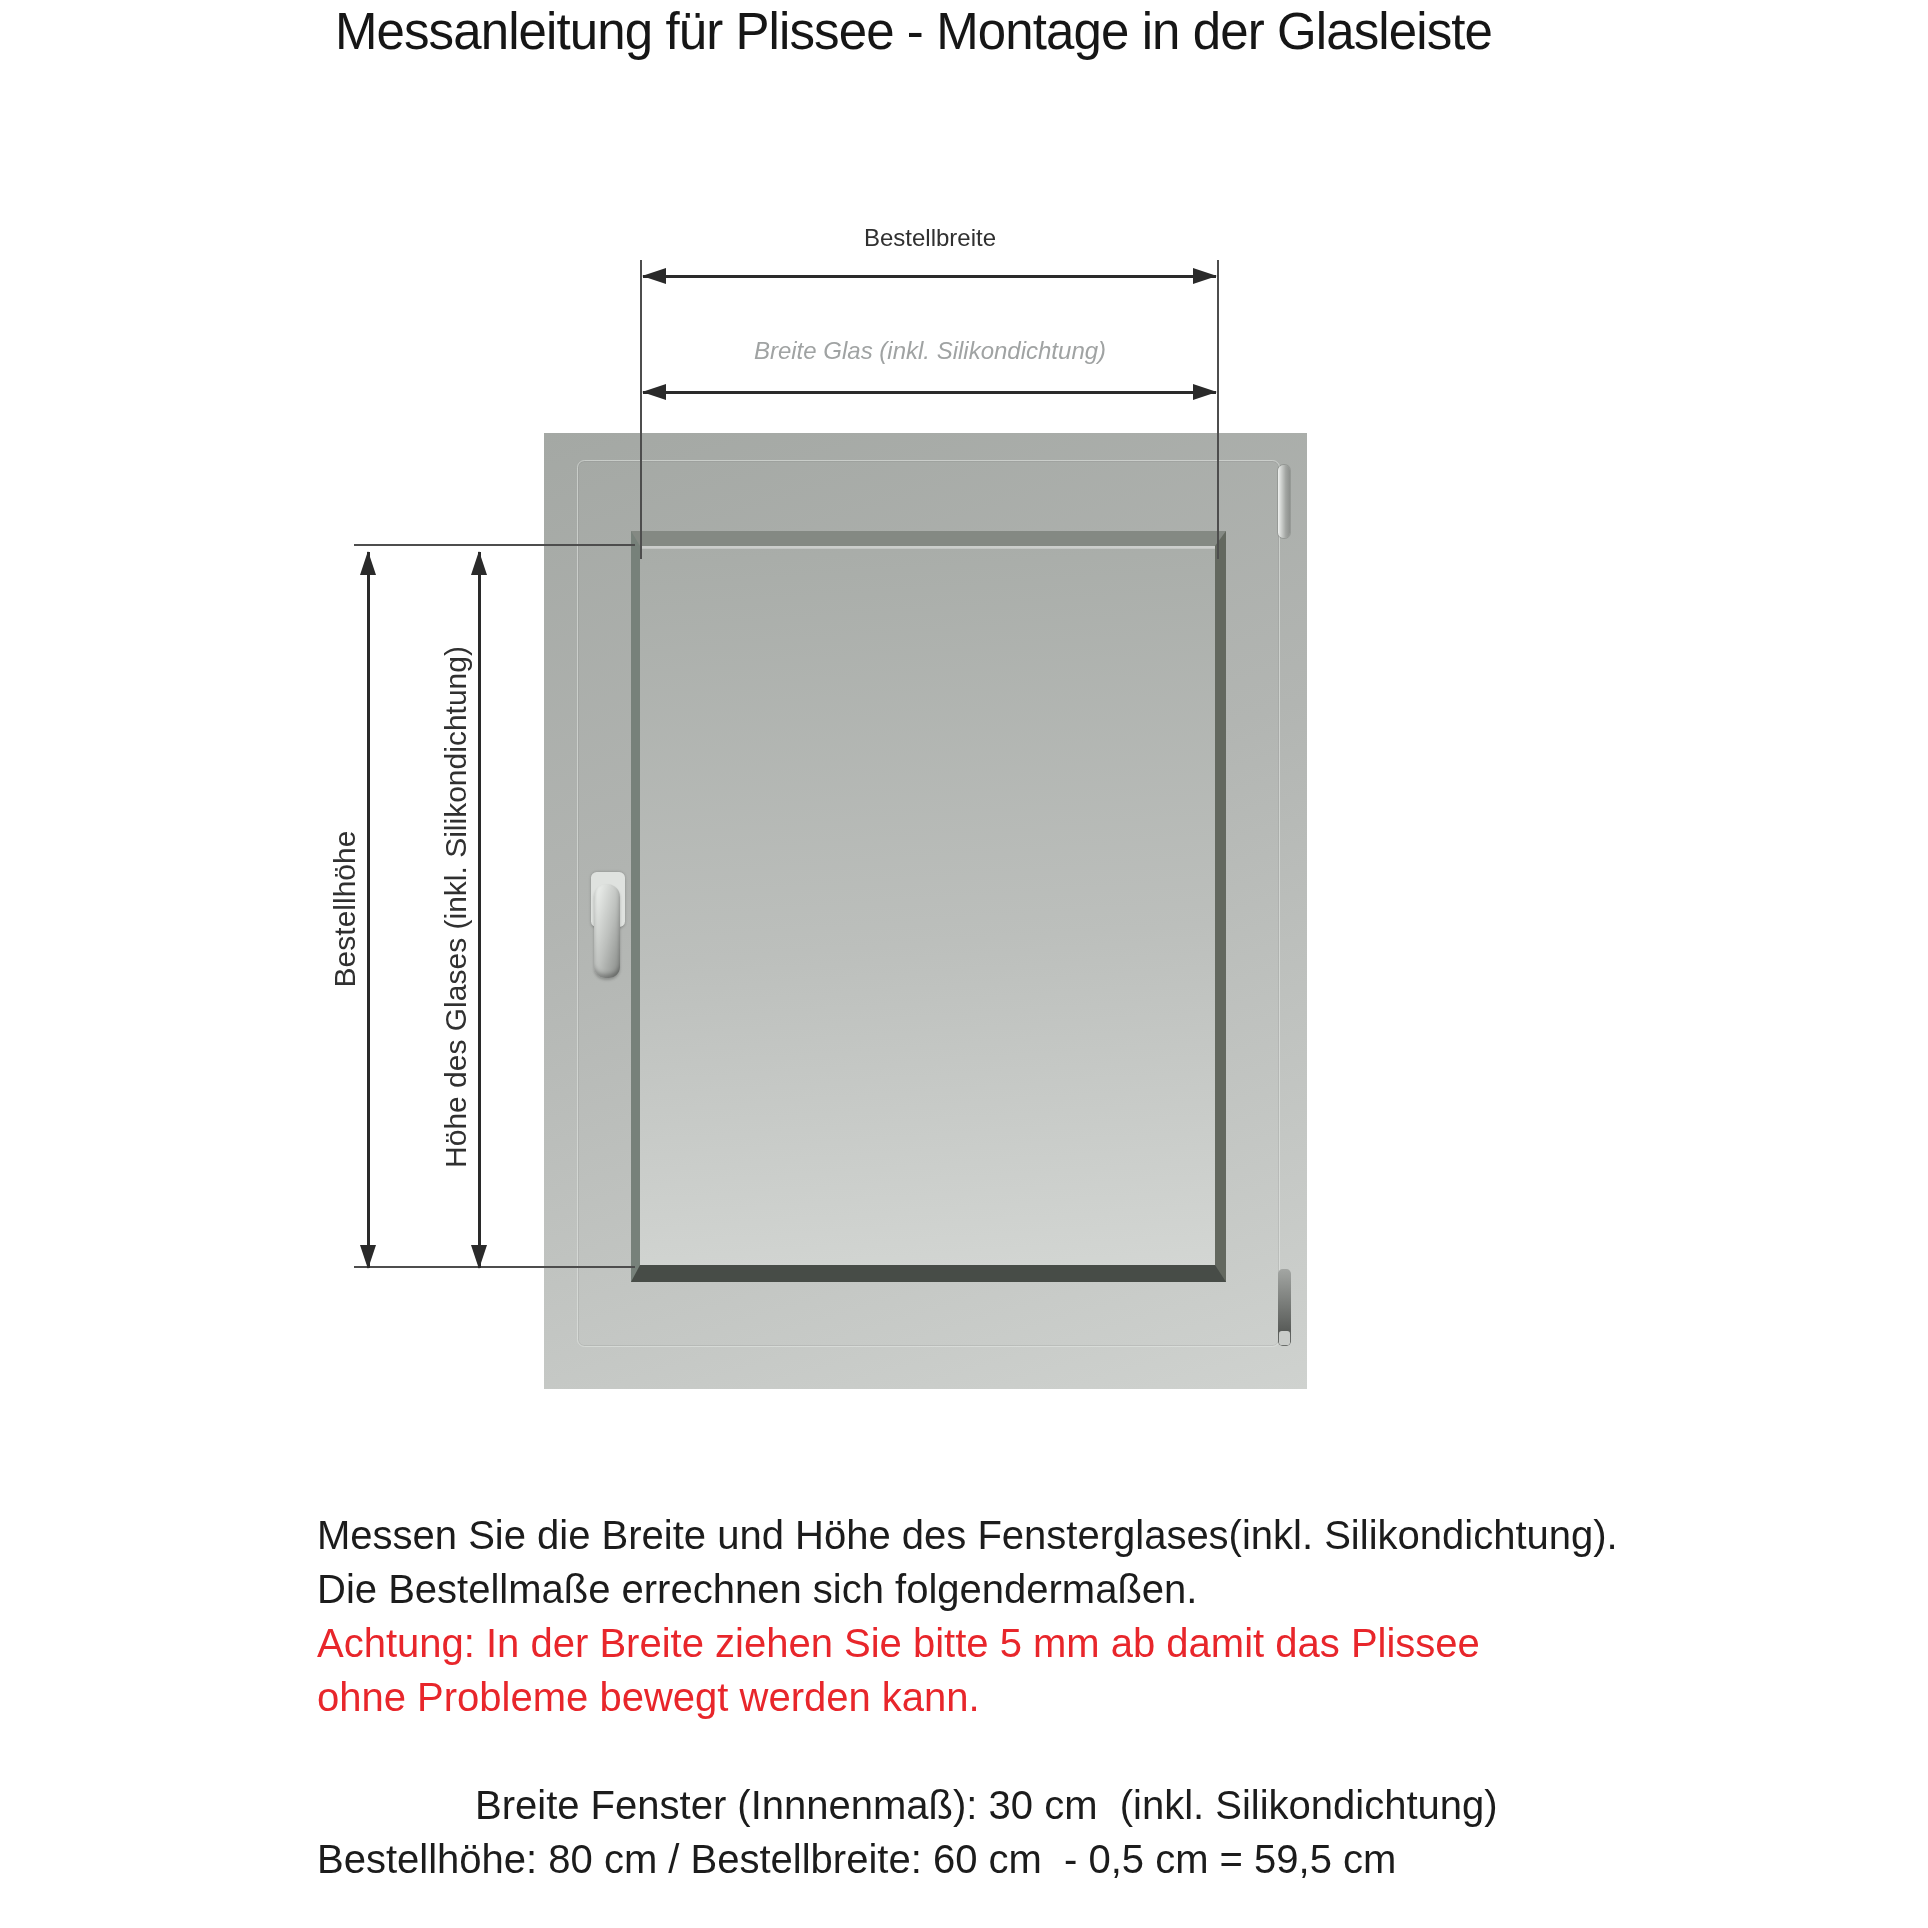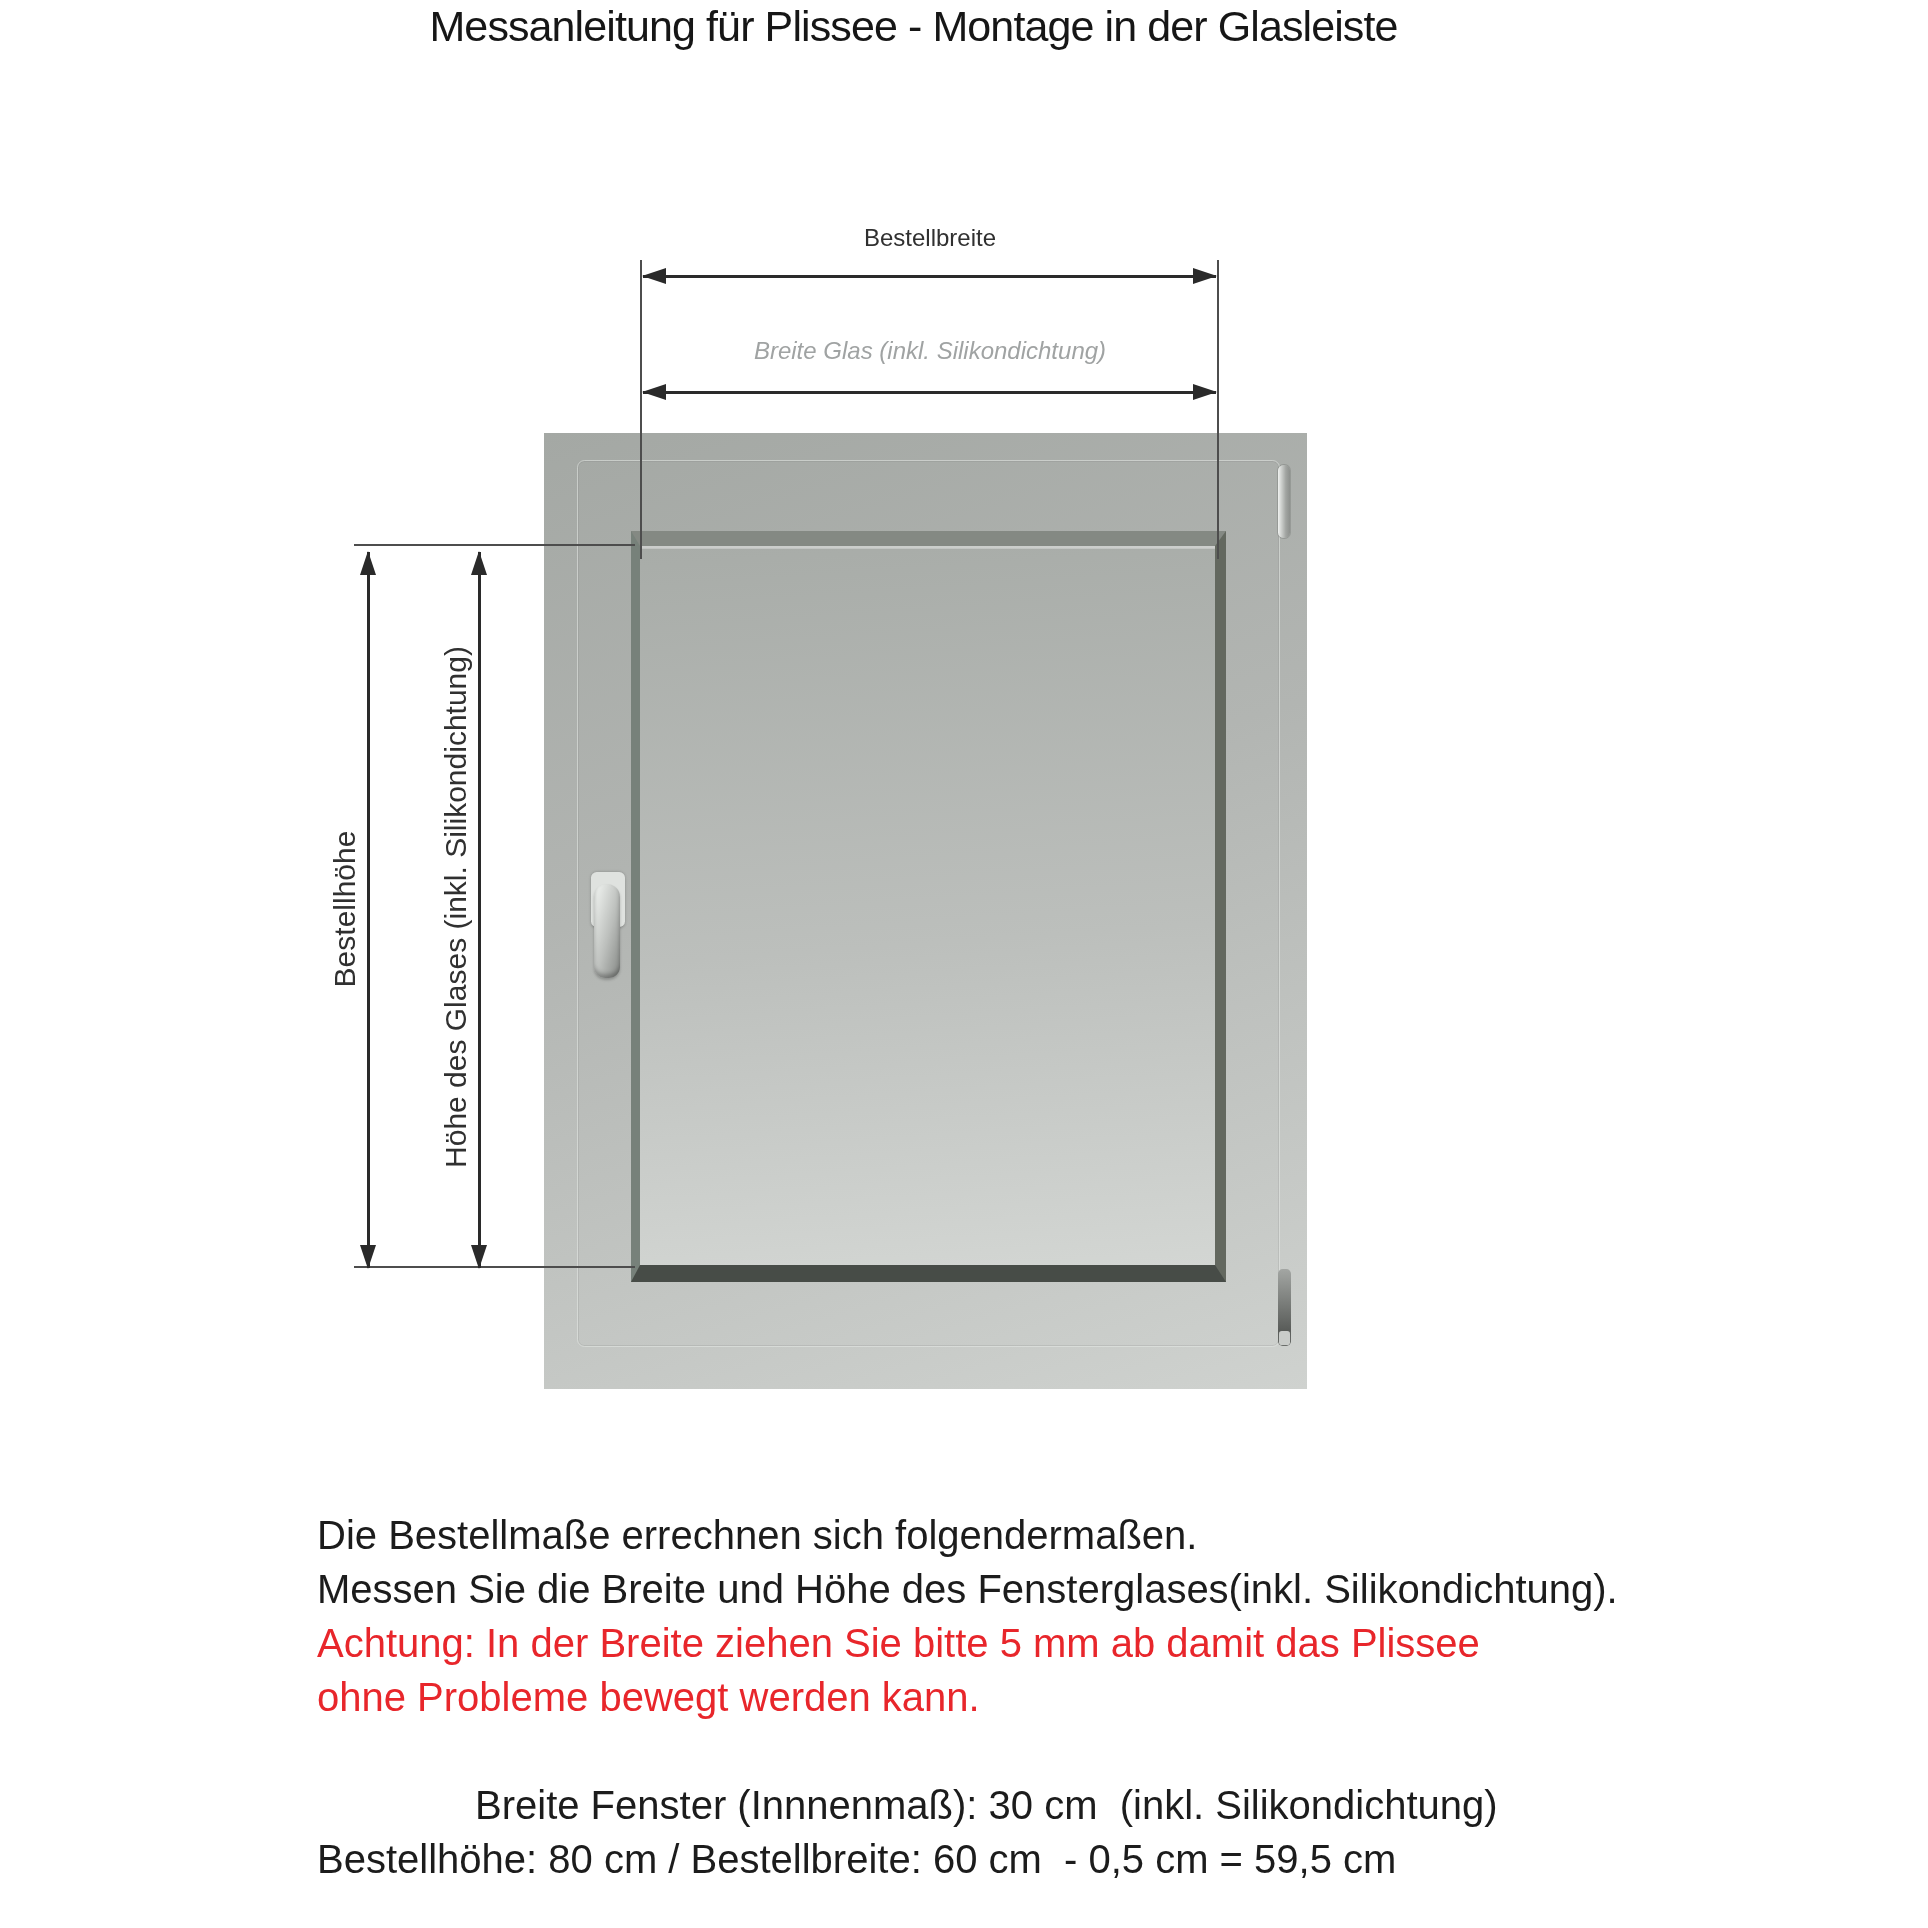--- a/index.html
+++ b/index.html
@@ -6,21 +6,21 @@
   .page{
     position:relative;width:1928px;height:1928px;overflow:hidden;
     background:#ffffff;
     font-family:"Liberation Sans","DejaVu Sans",sans-serif;
     color:#1c1c1c;
   }
 
   
   .title{
     position:absolute;top:1.9px;left:0;width:1827px;margin:0;
-    text-align:center;font-size:43px;font-weight:400;color:#161616;
+    text-align:center;font-size:51px;font-weight:400;color:#161616;
     letter-spacing:-0.9px;
   }
 
   
   .dim-label{
     position:absolute;left:643px;width:574px;text-align:center;
     font-size:24px;color:#303030;white-space:nowrap;z-index:6;
   }
   .gray{color:var(--label-gray,#a0a3a3);}
   .order-width-label{top:224px;}
@@ -146,22 +146,22 @@
     <div class="vlabel order-height-label">Bestellhöhe</div>
     <div class="vlabel glass-height-label gray">Höhe des Glases (inkl. Silikondichtung)</div>
     <div class="v-arrow arrow-order-height"></div>
     <div class="v-arrow arrow-glass-height"></div>
     <div class="ext-line ext-h ext-top"></div>
     <div class="ext-line ext-h ext-bottom"></div>
 
   </div>
 
   <div class="instructions">
+    <p>Messen Sie die Breite und Höhe des Fensterglases(inkl. Silikondichtung).</p>
     <p>Die Bestellmaße errechnen sich folgendermaßen.</p>
-    <p>Messen Sie die Breite und Höhe des Fensterglases(inkl. Silikondichtung).</p>
     <p class="warning">Achtung: In der Breite ziehen Sie bitte 5 mm ab damit das Plissee</p>
     <p class="warning">ohne Probleme bewegt werden kann.</p>
     <p class="spacer"></p>
     <p class="indented">Breite Fenster (Innnenmaß): 30 cm  (inkl. Silikondichtung)</p>
     <p>Bestellhöhe: 80 cm / Bestellbreite: 60 cm  - 0,5 cm = 59,5 cm</p>
   </div>
 
 </div>
 
 

